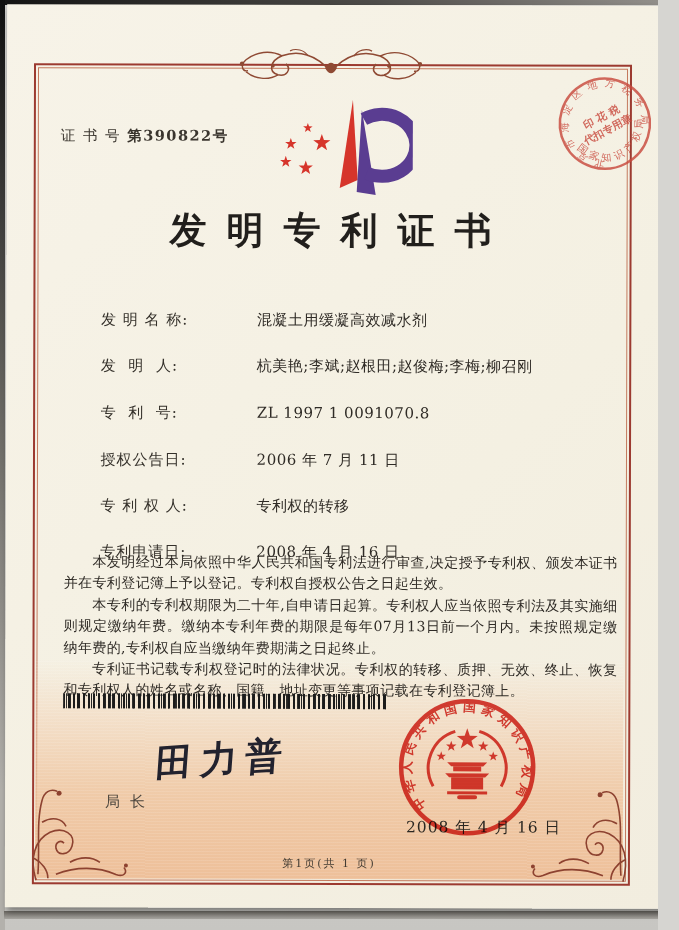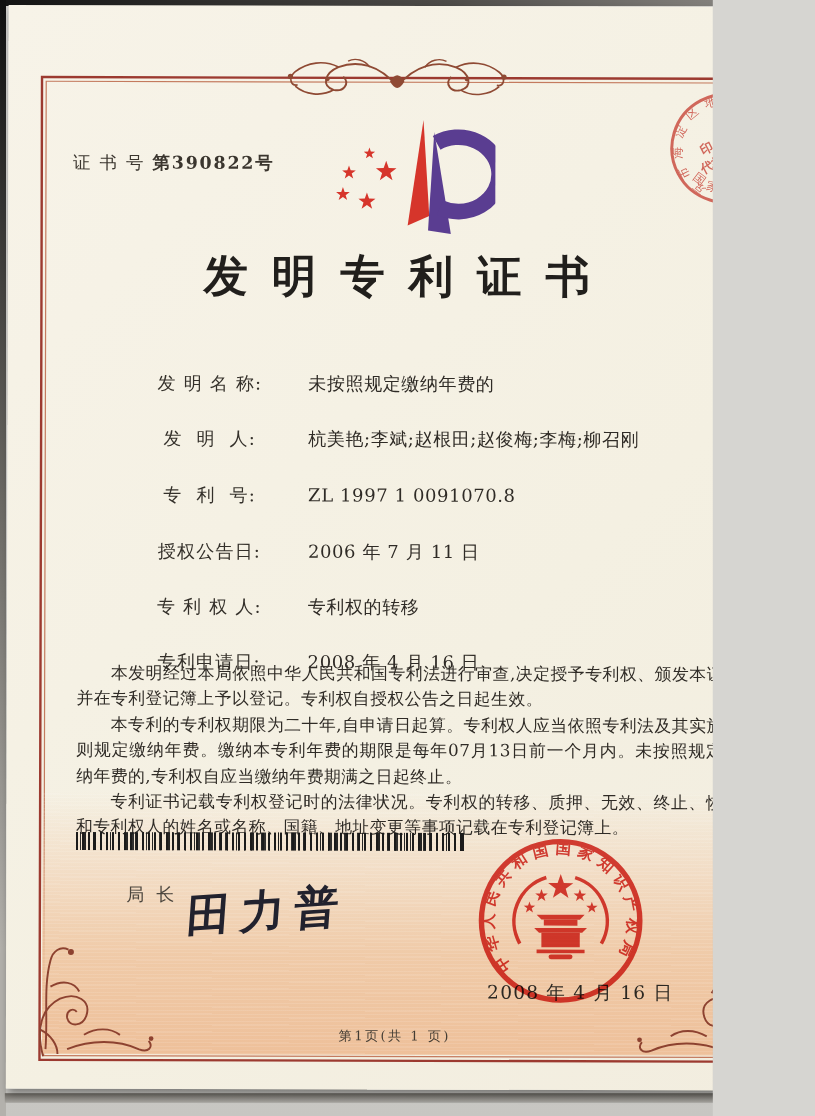--- a/index.html
+++ b/index.html
@@ -1,16 +1,16 @@
 <!DOCTYPE html>
 <html><head>
 <meta charset="utf-8">
 <style>
   html,body{margin:0;padding:0;background:#d6d5d1;}
-  .stage{position:relative;width:594px;height:930px;overflow:hidden;
+  .stage{position:relative;width:658px;height:930px;overflow:hidden;
          background:linear-gradient(180deg,#cfcecb 0%,#d8d7d3 50%,#c7c6c2 100%);
          font-family:"DejaVu Serif","Liberation Serif",serif;}
   .edge-top{position:absolute;left:0;top:0;width:679px;height:5px;
             background:linear-gradient(90deg,#141414,#4e4c49 55%,#97948f 100%);}
   .edge-left{position:absolute;left:0;top:0;width:5px;height:930px;
              background:linear-gradient(180deg,#101010,#6b6964 45%,#b3b1ac 85%);}
   .scan-shadow{position:absolute;left:4px;top:911px;width:670px;height:8px;
                background:linear-gradient(180deg,#6b6862,#a7a5a0);}
   .page{position:absolute;left:6px;top:5px;width:661px;height:903px;
         background:linear-gradient(135deg,#f7f3e8 0%,#f4f0e2 60%,#f2eddf 100%);
@@ -22,32 +22,32 @@
         background:
           repeating-linear-gradient(0deg,rgba(255,255,255,.10) 0 1px,transparent 1px 3px),
           linear-gradient(180deg,rgba(241,199,164,0) 0%,rgba(241,199,164,.45) 30%,
                           rgba(239,196,158,.85) 62%,#eec09a 100%);}
   .z{position:absolute;z-index:2;}
   .cert-no{left:54px;top:122px;font-size:14.5px;color:#3a352e;letter-spacing:1.5px;}
   .cert-no b{font-weight:600;}
   .title{left:27px;top:201px;width:594px;text-align:center;font-size:37px;font-weight:700;
          color:#211f1c;letter-spacing:20px;padding-left:20px;box-sizing:border-box;}
   .row{left:66px;width:540px;font-size:15px;color:#34302a;white-space:pre;}
-  .row .lbl{display:inline-block;min-width:148px;letter-spacing:1px;text-align:center;}
+  .row .lbl{display:inline-block;min-width:148px;letter-spacing:1px;}
   .row .val{margin-left:8px;letter-spacing:.5px;color:#2f2b26;}
   .r0{top:288px}.r1{top:334px}.r2{top:381px}.r3{top:428px}.r4{top:474px}.r5{top:520px}
   .body-text{left:58px;top:547px;width:554px;color:#2f2b26;}
   .body-text p{margin:0;font-size:14px;line-height:21.4px;text-indent:2.05em;
                letter-spacing:.4px;text-align:justify;}
   .barcode{left:58px;top:689px;width:324px;height:15px;
     background:
       repeating-linear-gradient(90deg,#1b1b1b 0 2px,transparent 2px 5px),
       repeating-linear-gradient(90deg,rgba(27,27,27,.95) 0 1px,transparent 1px 7px),
       repeating-linear-gradient(90deg,transparent 0 3px,rgba(27,27,27,.9) 3px 4px,transparent 4px 11px);}
-  .signer{left:100px;top:732px;font-size:15px;letter-spacing:10px;color:#4c463e;}
+  .signer{left:100px;top:788px;font-size:15px;letter-spacing:10px;color:#4c463e;}
   .signature{left:150px;top:730px;font-size:37px;font-weight:600;color:#22222e;
              letter-spacing:8px;transform:rotate(-4deg) skewX(-8deg);z-index:3;}
   .seal{left:377px;top:677px;width:170px;height:170px;z-index:3;opacity:.92;
         mix-blend-mode:multiply;}
   .issue-date{left:381px;top:812px;width:195px;text-align:center;font-size:15.5px;
               color:#2c2822;letter-spacing:1px;z-index:2;}
   .footer{left:27px;top:851px;width:594px;text-align:center;font-size:11px;
           color:#433c33;letter-spacing:2px;}
   .tax-stamp{left:536px;top:56px;width:124px;height:124px;z-index:2;opacity:.82;
              transform:rotate(-28deg);}
@@ -126,21 +126,21 @@
         <use href="#st" transform="translate(29,73) scale(.75)"></use>
       </g>
       <polygon points="76,5 63,93 81,85" fill="#d6352b"></polygon>
       <polygon points="85,15 80,97 99,100" fill="#5a3d91"></polygon>
       <path d="M87,24 A34,31 0 1 1 90,78" fill="none" stroke="#5a3d91" stroke-width="13"></path>
     </svg>
 
     <div class="z title">发明专利证书</div>
 
     <div class="z row r0">
-      <span class="lbl">发 明 名 称:</span><span class="val">未按照规定缴纳年费的</span>
+      <span class="lbl">发 明 名 称:</span><span class="val">混凝土用缓凝高效减水剂</span>
     </div>
     <div class="z row r1">
       <span class="lbl">发  明  人:</span><span class="val">杭美艳;李斌;赵根田;赵俊梅;李梅;柳召刚</span>
     </div>
     <div class="z row r2">
       <span class="lbl">专  利  号:</span><span class="val">ZL 1997 1 0091070.8</span>
     </div>
     <div class="z row r3">
       <span class="lbl">授权公告日:</span><span class="val">2006 年 7 月 11 日</span>
     </div>

